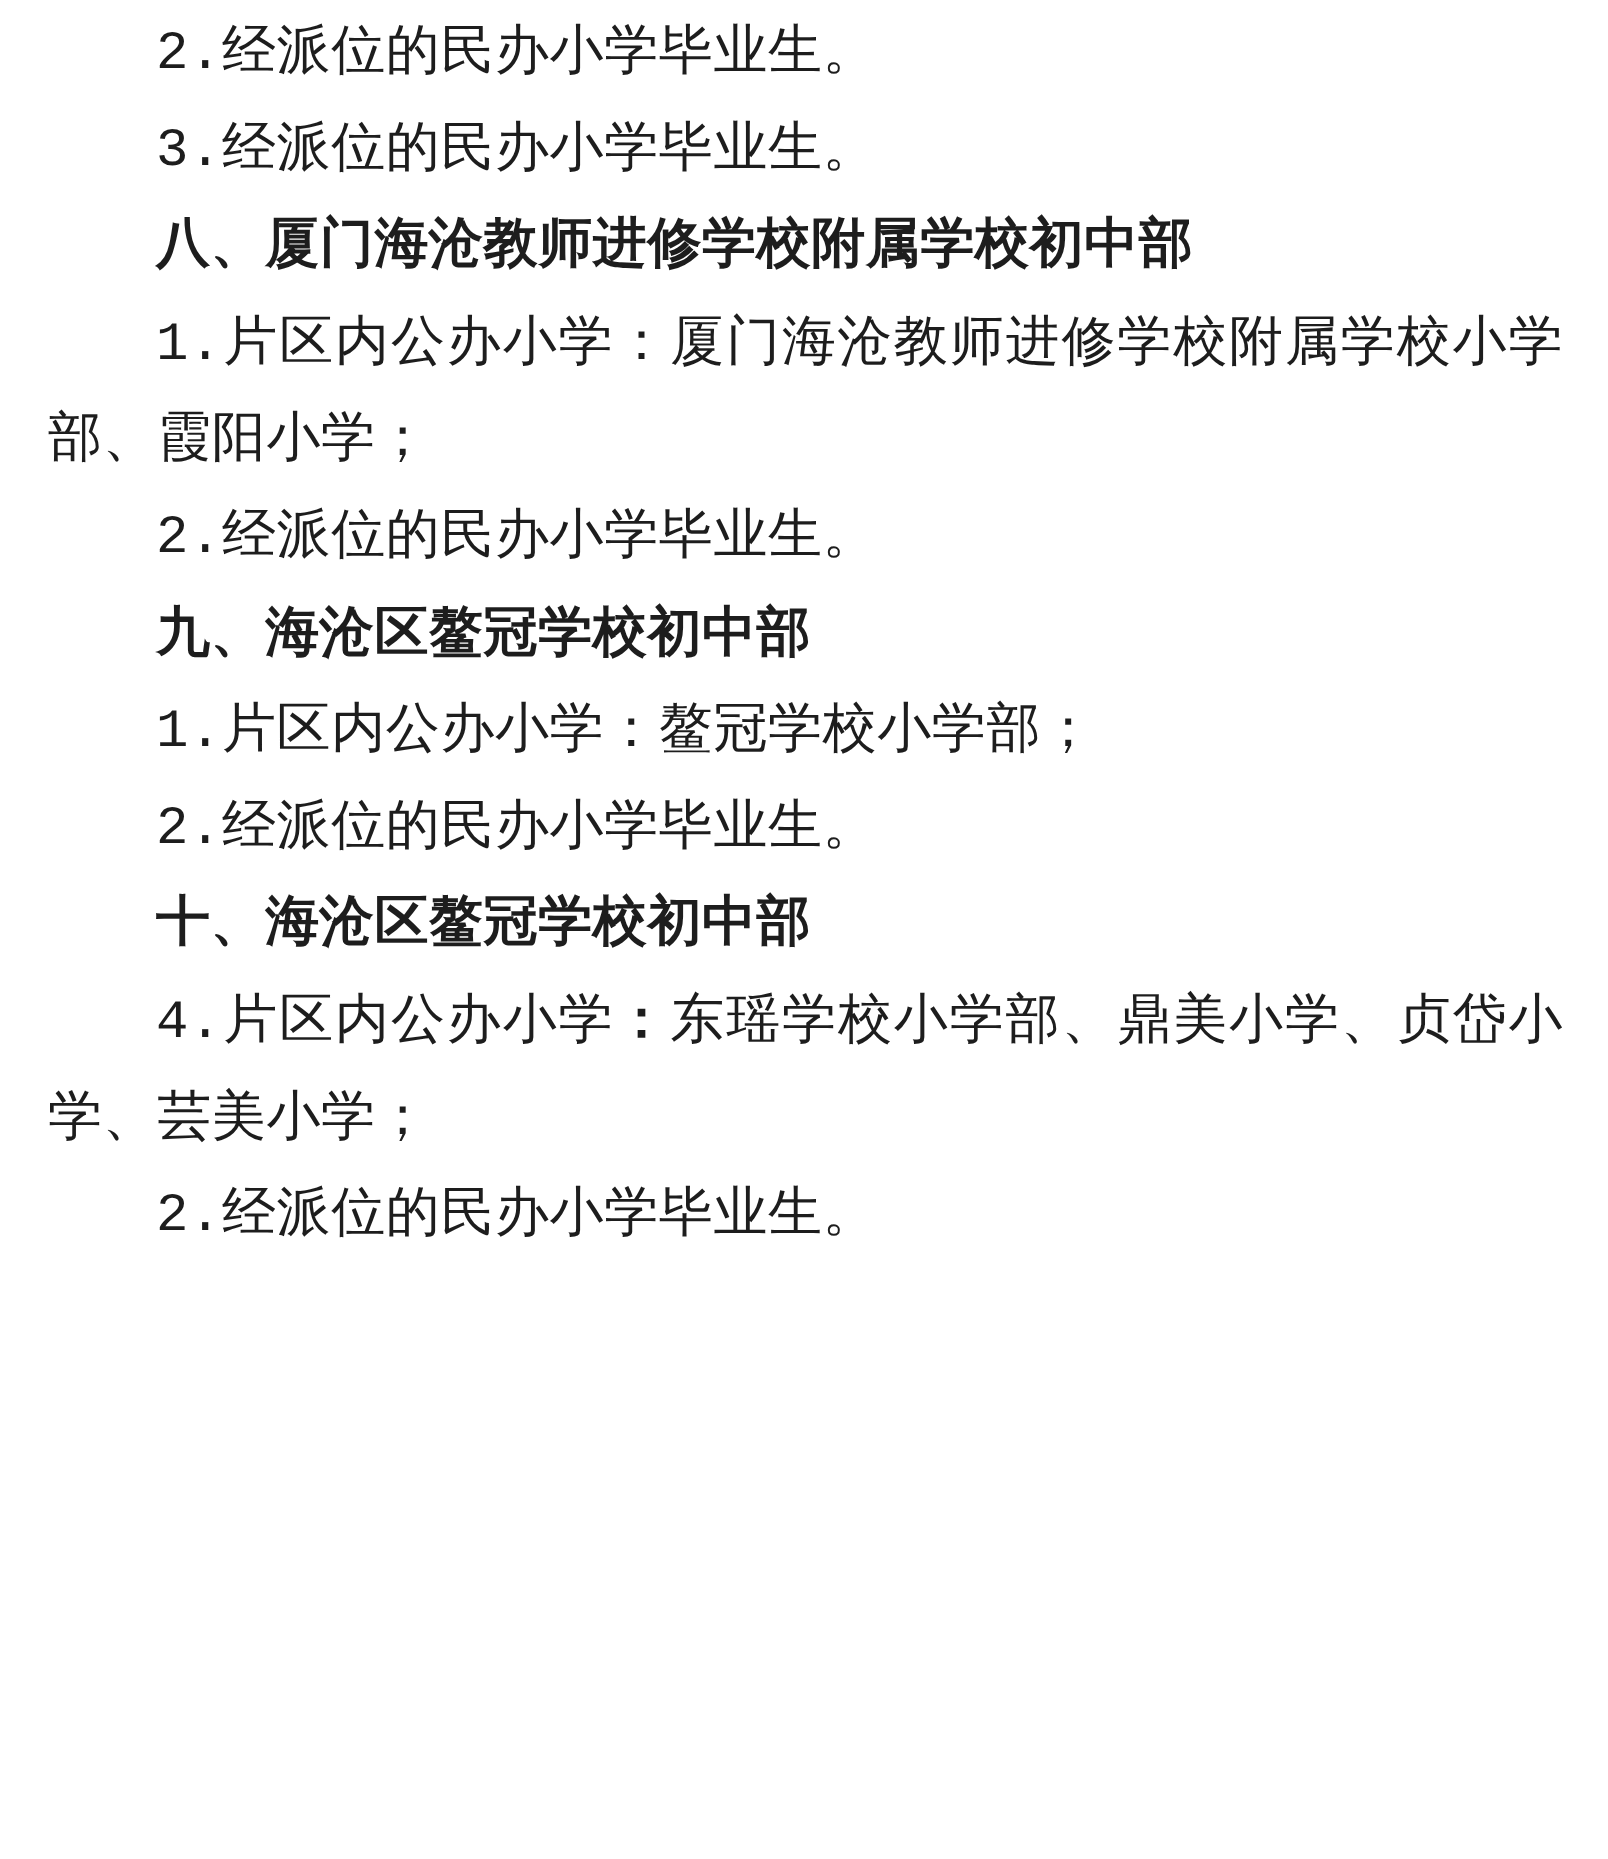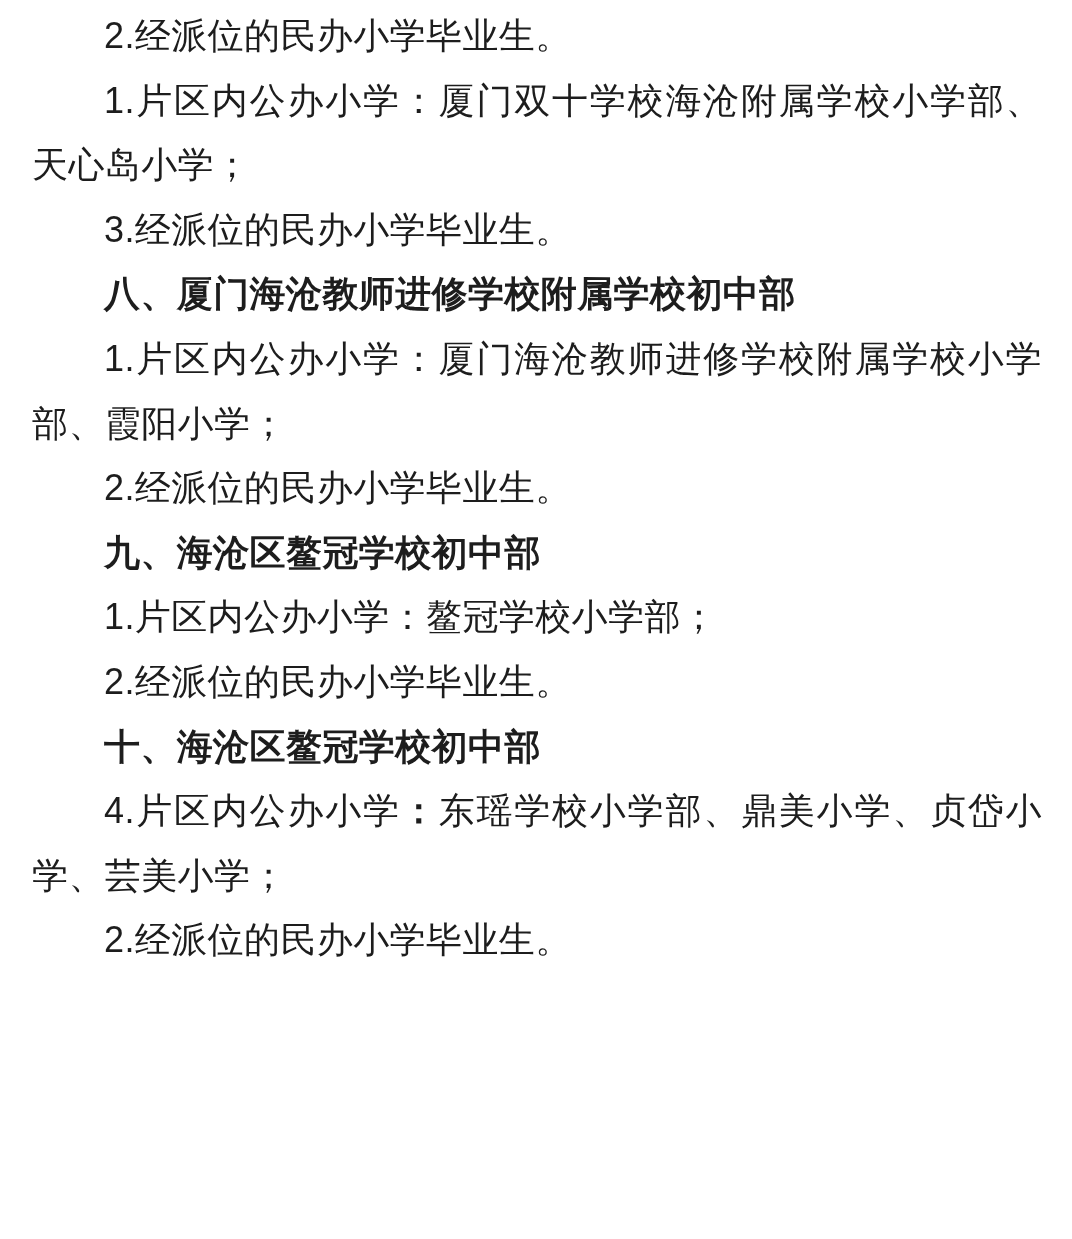--- a/index.html
+++ b/index.html
@@ -12,20 +12,21 @@
       width: 1072px;
       height: 1239px;
       box-sizing: border-box;
       background: #ffffff;
       padding: 4px 30px 0 32px;
       overflow: hidden;
       font-family: "Liberation Sans", "DejaVu Sans", sans-serif;
     }
     .doc {
       width: 100%;
+      font-family: Liberation Mono, monospace;
     }
     p.para {
       margin: 0;
       padding: 0;
       font-size: 36px;
       line-height: 64.6px;
       color: #1d1d1d;
       text-indent: 2em;
       text-align: justify;
       letter-spacing: 0.4px;
@@ -37,21 +38,20 @@
     span.bold {
       font-weight: 700;
     }
   </style>
 </head>
 <body>
 
 <div class="page">
   <div class="doc">
       <p class="para body">2.经派位的民办小学毕业生。</p>
-      <p class="para body">1.片区内公办小学：厦门双十学校海沧附属学校小学部、天心岛小学；</p>
       <p class="para body">3.经派位的民办小学毕业生。</p>
       <p class="para heading">八、厦门海沧教师进修学校附属学校初中部</p>
       <p class="para body">1.片区内公办小学：厦门海沧教师进修学校附属学校小学部、霞阳小学；</p>
       <p class="para body">2.经派位的民办小学毕业生。</p>
       <p class="para heading">九、海沧区鳌冠学校初中部</p>
       <p class="para body">1.片区内公办小学：鳌冠学校小学部；</p>
       <p class="para body">2.经派位的民办小学毕业生。</p>
       <p class="para heading">十、海沧区鳌冠学校初中部</p>
       <p class="para body"><span>4.片区内公办小学</span><span class="bold">：</span><span>东瑶学校小学部、鼎美小学、贞岱小学、芸美小学；</span></p>
       <p class="para body">2.经派位的民办小学毕业生。</p>

